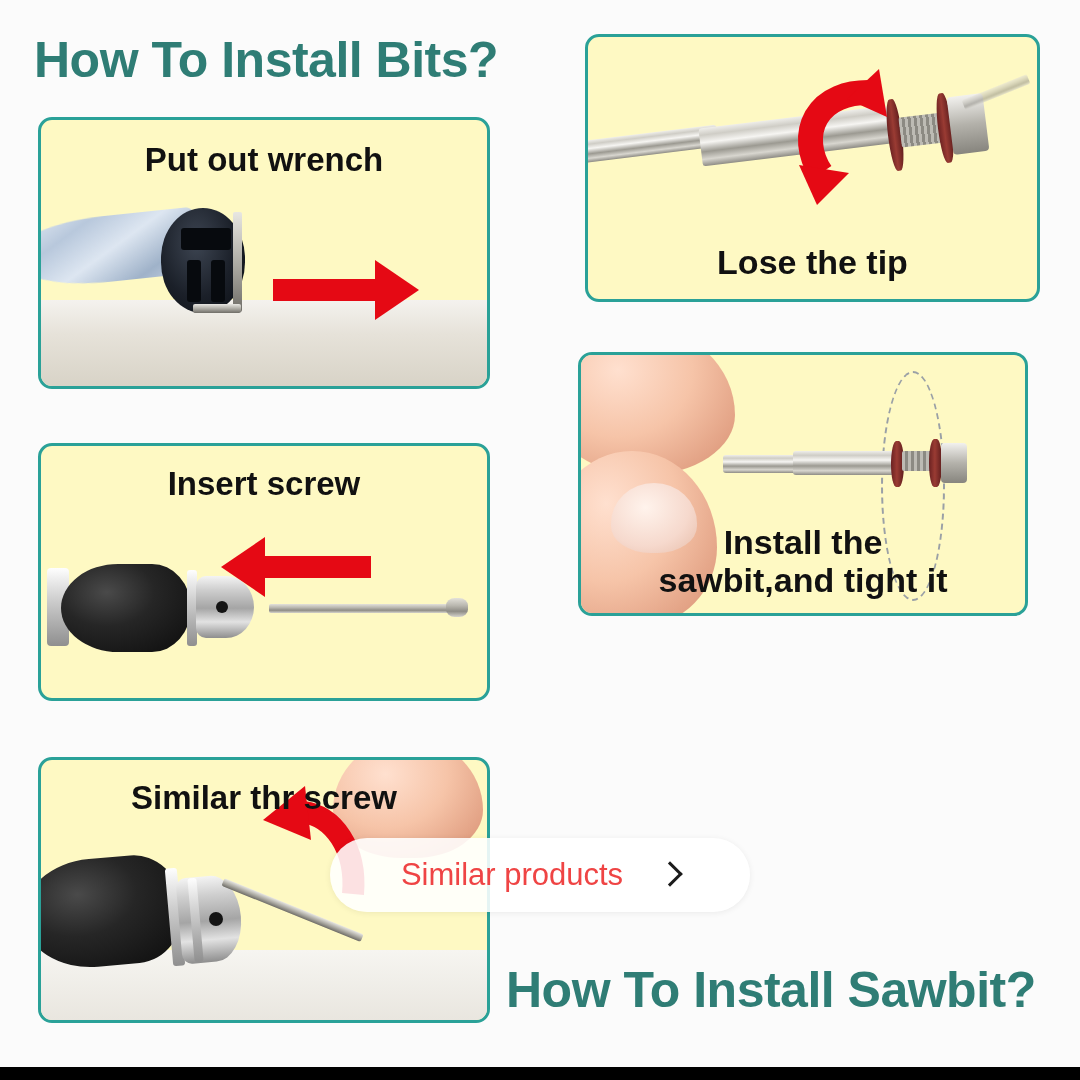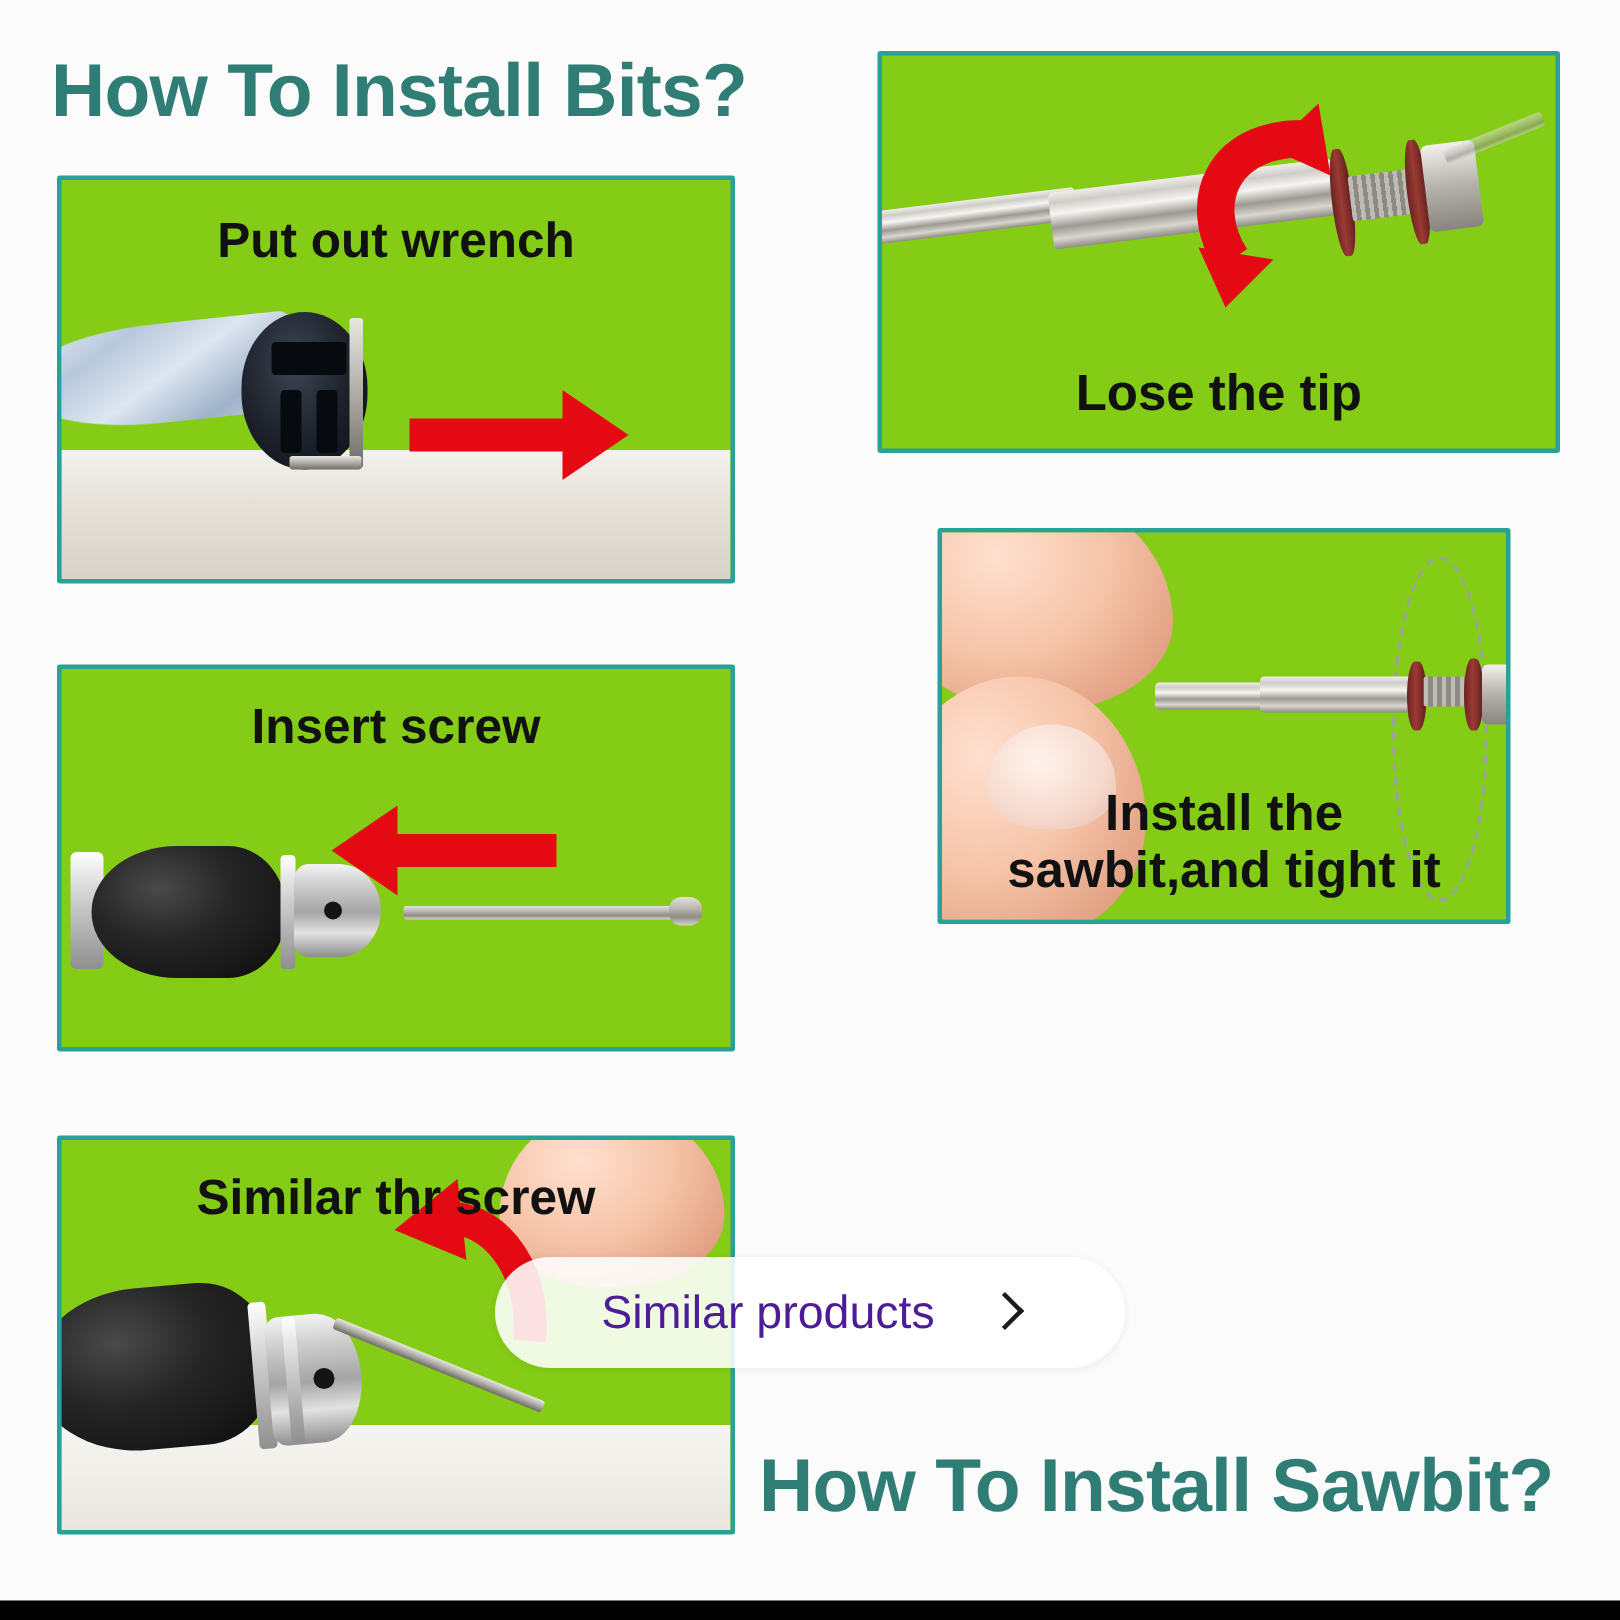--- a/index.html
+++ b/index.html
@@ -20,42 +20,42 @@
     letter-spacing:-0.5px;
     white-space:nowrap;
   }
   #heading-top   { left:34px; top:31px;  font-size:50px; }
   #heading-bottom{ left:506px; top:961px; font-size:50px; }
 
   
   .panel {
     position:absolute;
     border:3px solid #2aa198;
-    border-radius:2px;
-    background:#84cc16;
+    border-radius:14px;
+    background:#fef9c3;
     overflow:hidden;
   }
   .panel-caption {
     position:absolute;
     color:#111;
     font-weight:bold;
     text-align:center;
     line-height:1.12;
     width:100%;
     left:0;
     z-index:6;
     white-space:pre-line;
   }
 
   
   #panel-put-out-wrench   { left:38px;  top:117px; width:452px; height:272px; }
   #panel-insert-bits      { left:38px;  top:443px; width:452px; height:258px; }
   #panel-tighten-screw    { left:38px;  top:757px; width:452px; height:266px; }
   #panel-lose-tip         { left:585px; top:34px;  width:455px; height:268px; }
-  #panel-install-sawbit   { left:578px; top:352px; width:382px; height:264px;margin-left:47px; }
+  #panel-install-sawbit   { left:578px; top:352px; width:450px; height:264px; }
   #panel-insert-bit-tight { left:578px; top:668px; width:462px; height:262px; }
 
   
   #cap-put-out-wrench   { top:22px;  font-size:33px; }
   #cap-insert-bits      { top:20px;  font-size:33px; }
   #cap-tighten-screw    { top:20px;  font-size:33px; }
   #cap-lose-tip         { bottom:18px; top:auto; font-size:34px;text-align:center; }
   #cap-install-sawbit   { bottom:14px; top:auto; font-size:34px; }
   #cap-insert-bit-tight { bottom:8px;  top:auto; font-size:34px; }
 
@@ -190,21 +190,21 @@
     background:rgba(255,255,255,0.88);
     border-radius:37px;
     display:flex;
     align-items:center;
     justify-content:center;
     gap:38px;
     z-index:50;
     box-shadow:0 1px 6px rgba(0,0,0,0.07);
   }
   #similar-products-label {
-    font-size:31px; color:#4c1d95; white-space:nowrap;
+    font-size:31px; color:#ef4444; white-space:nowrap;
   }
   #similar-products-chevron {
     width:18px; height:18px;
     border-top:3px solid #1b1b1b;
     border-right:3px solid #1b1b1b;
     transform:rotate(45deg);
     margin-bottom:2px;
   }
 
   

